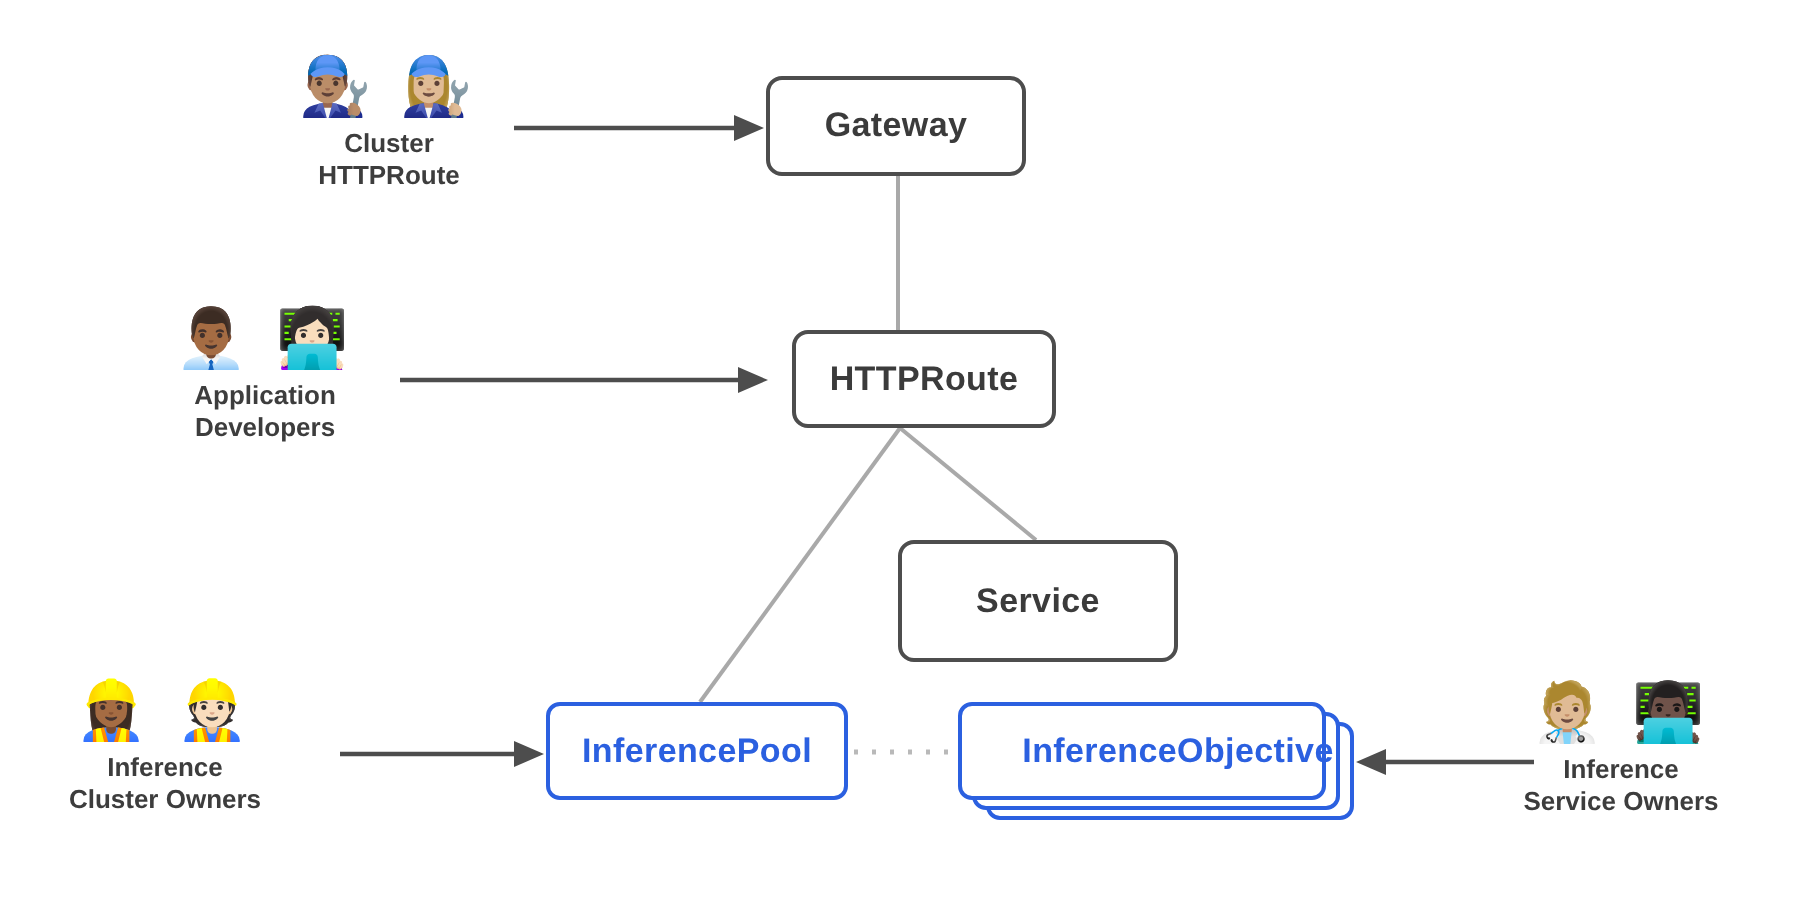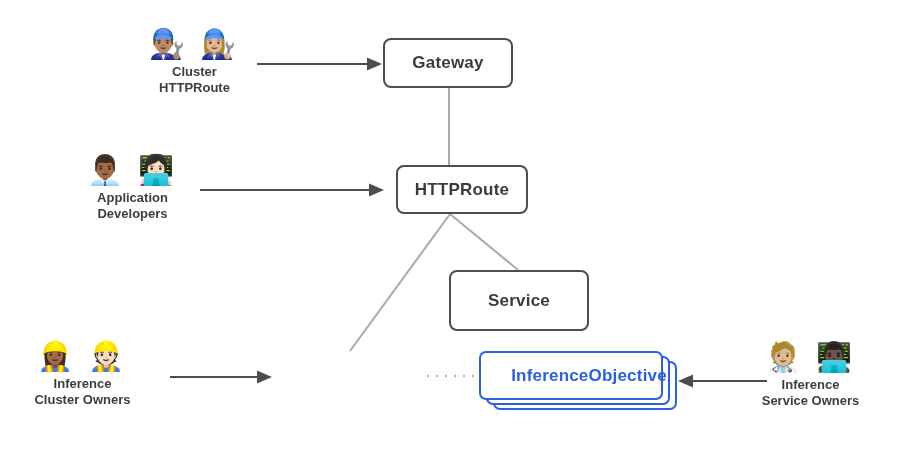--- a/index.html
+++ b/index.html
@@ -106,20 +106,23 @@
   </div>
 
   <div class="node" style="left:385px;top:165px;width:132px;height:49px;margin-left:11px;">
     <span>HTTPRoute</span>
   </div>
 
   <div class="node" style="left:449px;top:270px;width:140px;height:61px;">
     <span>Service</span>
   </div>
 
+  <div class="node blue" style="left:273px;top:351px;width:151px;height:49px;">
+    <span>InferencePool</span>
+  </div>
 
   <div class="stack-layer" style="left:493px;top:361px;width:184px;height:49px;"></div>
   <div class="stack-layer" style="left:486px;top:356px;width:184px;height:49px;"></div>
   <div class="node blue" style="left:479px;top:351px;width:184px;height:49px;padding-left:36px;">
     <span>InferenceObjective</span>
   </div>
 
   <div class="actor" style="left:112px;top:26px;width:165px;">
     <div class="emoji-row">👨🏽‍🔧 👩🏼‍🔧</div>
     <div class="actor-label">

